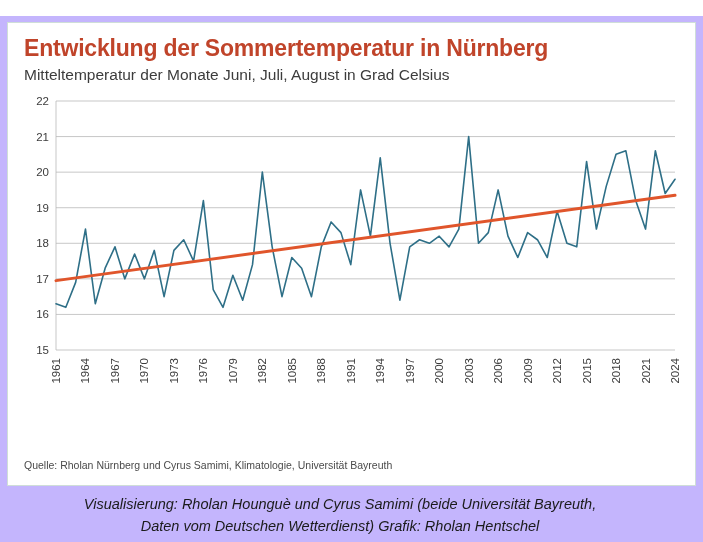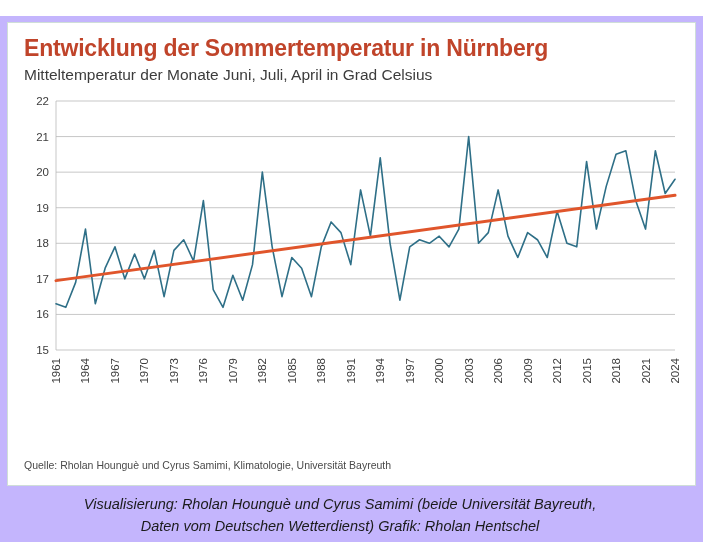--- a/index.html
+++ b/index.html
@@ -66,21 +66,21 @@
   }
 </style>
 </head>
 <body>
 
 <div id="page">
 
   <div class="card">
 
     <div class="chart-title">Entwicklung der Sommertemperatur in Nürnberg</div>
-    <div class="chart-subtitle">Mitteltemperatur der Monate Juni, Juli, April in Grad Celsius</div>
+    <div class="chart-subtitle">Mitteltemperatur der Monate Juni, Juli, August in Grad Celsius</div>
 
     <div class="plot-wrap">
       <svg id="chart-svg" width="659" height="317" viewBox="0 0 659 317">
           <line x1="34" x2="653" y1="257" y2="257" stroke="#b9b9b9" stroke-width="0.8"></line>
           <text x="27" y="261" text-anchor="end" font-size="11.5" fill="#3c3c3c" font-family="&quot;Liberation Sans&quot;, sans-serif">15</text>
           <line x1="34" x2="653" y1="221.42857142857142" y2="221.42857142857142" stroke="#b9b9b9" stroke-width="0.8"></line>
           <text x="27" y="225.42857142857142" text-anchor="end" font-size="11.5" fill="#3c3c3c" font-family="&quot;Liberation Sans&quot;, sans-serif">16</text>
           <line x1="34" x2="653" y1="185.85714285714286" y2="185.85714285714286" stroke="#b9b9b9" stroke-width="0.8"></line>
           <text x="27" y="189.85714285714286" text-anchor="end" font-size="11.5" fill="#3c3c3c" font-family="&quot;Liberation Sans&quot;, sans-serif">17</text>
           <line x1="34" x2="653" y1="150.28571428571428" y2="150.28571428571428" stroke="#b9b9b9" stroke-width="0.8"></line>
@@ -114,21 +114,21 @@
           <text x="0" y="0" text-anchor="end" font-size="11.5" fill="#3c3c3c" font-family="&quot;Liberation Sans&quot;, sans-serif" transform="translate(539.0952380952381,265) rotate(-90)">2012</text>
           <text x="0" y="0" text-anchor="end" font-size="11.5" fill="#3c3c3c" font-family="&quot;Liberation Sans&quot;, sans-serif" transform="translate(568.5714285714286,265) rotate(-90)">2015</text>
           <text x="0" y="0" text-anchor="end" font-size="11.5" fill="#3c3c3c" font-family="&quot;Liberation Sans&quot;, sans-serif" transform="translate(598.047619047619,265) rotate(-90)">2018</text>
           <text x="0" y="0" text-anchor="end" font-size="11.5" fill="#3c3c3c" font-family="&quot;Liberation Sans&quot;, sans-serif" transform="translate(627.5238095238095,265) rotate(-90)">2021</text>
           <text x="0" y="0" text-anchor="end" font-size="11.5" fill="#3c3c3c" font-family="&quot;Liberation Sans&quot;, sans-serif" transform="translate(657,265) rotate(-90)">2024</text>
           <polyline points="34,210.75714285714284 43.82539682539682,214.31428571428572 53.650793650793645,189.41428571428577 63.476190476190474,136.0571428571429 73.30158730158729,210.75714285714284 83.12698412698413,175.18571428571428 92.95238095238095,153.8428571428572 102.77777777777777,185.85714285714286 112.6031746031746,160.95714285714288 122.42857142857143,185.85714285714286 132.25396825396825,157.39999999999998 142.07936507936506,203.64285714285714 151.9047619047619,157.39999999999998 161.73015873015873,146.72857142857137 171.55555555555554,168.07142857142858 181.38095238095238,107.60000000000002 191.2063492063492,196.52857142857144 201.03174603174602,214.31428571428572 210.85714285714286,182.29999999999995 220.68253968253967,207.20000000000005 230.5079365079365,171.6285714285715 240.33333333333331,79.14285714285714 250.15873015873015,153.8428571428572 259.984126984127,203.64285714285714 269.8095238095238,164.51428571428565 279.6349206349206,175.18571428571428 289.46031746031747,203.64285714285714 299.2857142857143,153.8428571428572 309.1111111111111,128.9428571428571 318.9365079365079,139.6142857142857 328.76190476190476,171.6285714285715 338.58730158730157,96.92857142857143 348.4126984126984,143.17142857142858 358.23809523809524,64.91428571428577 368.06349206349205,150.28571428571428 377.8888888888889,207.20000000000005 387.7142857142857,153.8428571428572 397.53968253968253,146.72857142857137 407.36507936507934,150.28571428571428 417.1904761904762,143.17142857142858 427.015873015873,153.8428571428572 436.8412698412699,136.0571428571429 446.66666666666663,43.57142857142857 456.4920634920635,150.28571428571428 466.3174603174603,139.6142857142857 476.14285714285717,96.92857142857143 485.9682539682539,143.17142857142858 495.7936507936508,164.51428571428565 505.6190476190476,139.6142857142857 515.4444444444445,146.72857142857137 525.2698412698412,164.51428571428565 535.0952380952381,118.27142857142863 544.9206349206349,150.28571428571428 554.7460317460318,153.8428571428572 564.5714285714286,68.47142857142855 574.3968253968254,136.0571428571429 584.2222222222222,93.37142857142852 594.047619047619,61.357142857142854 603.8730158730158,57.79999999999995 613.6984126984127,107.60000000000002 623.5238095238095,136.0571428571429 633.3492063492064,57.79999999999995 643.1746031746031,100.48571428571434 653,86.25714285714282" fill="none" stroke="#2e6f87" stroke-width="1.6" stroke-linejoin="round" stroke-linecap="round"></polyline>
           <polyline points="34,187.6357142857143 653,102.26428571428566" fill="none" stroke="#e0552b" stroke-width="3" stroke-linejoin="round" stroke-linecap="round"></polyline>
         </svg>
     </div>
 
-    <div class="source-note">Quelle: Rholan Hounguè und Cyrus Samimi, Klimatologie, Universität Bayreuth</div>
+    <div class="source-note">Quelle: Rholan Nürnberg und Cyrus Samimi, Klimatologie, Universität Bayreuth</div>
   </div>
 
   <div class="caption">
     <div>Visualisierung: Rholan Hounguè und Cyrus Samimi (beide Universität Bayreuth,</div>
     <div>Daten vom Deutschen Wetterdienst) Grafik: Rholan Hentschel</div>
   </div>
 
 </div>
 
 </body></html>

